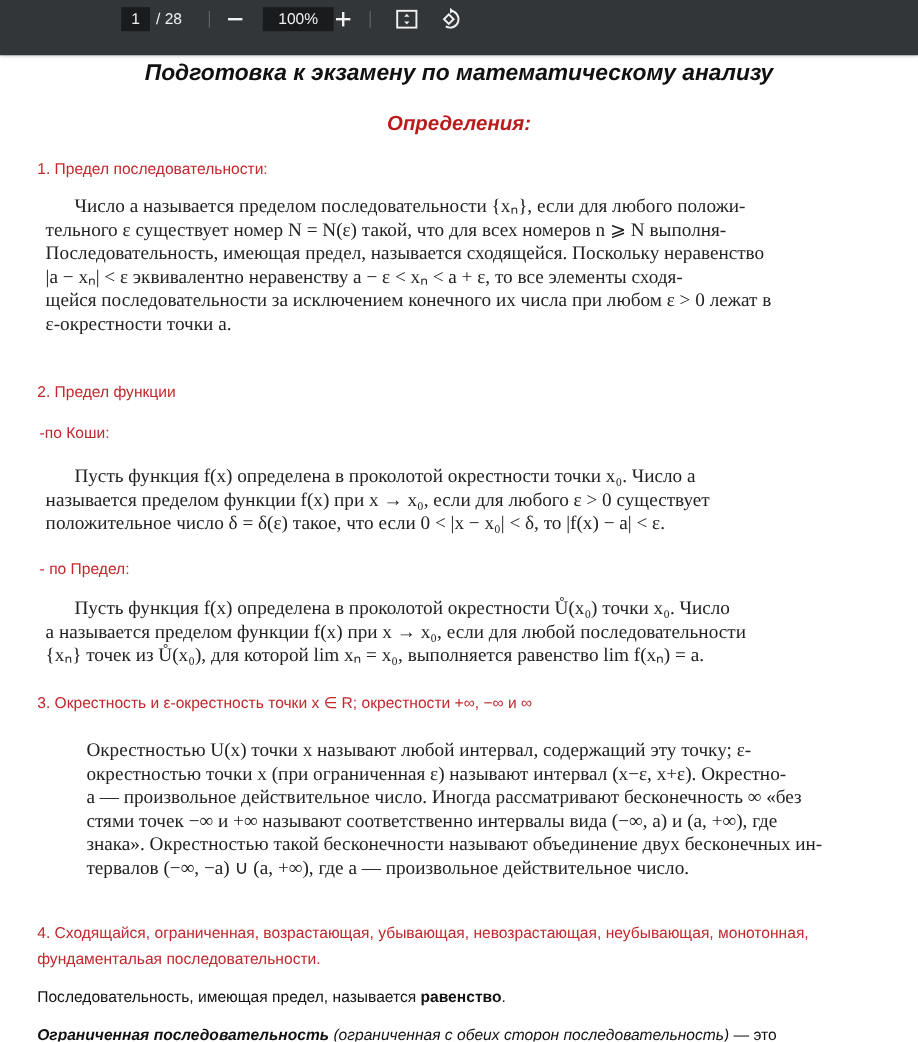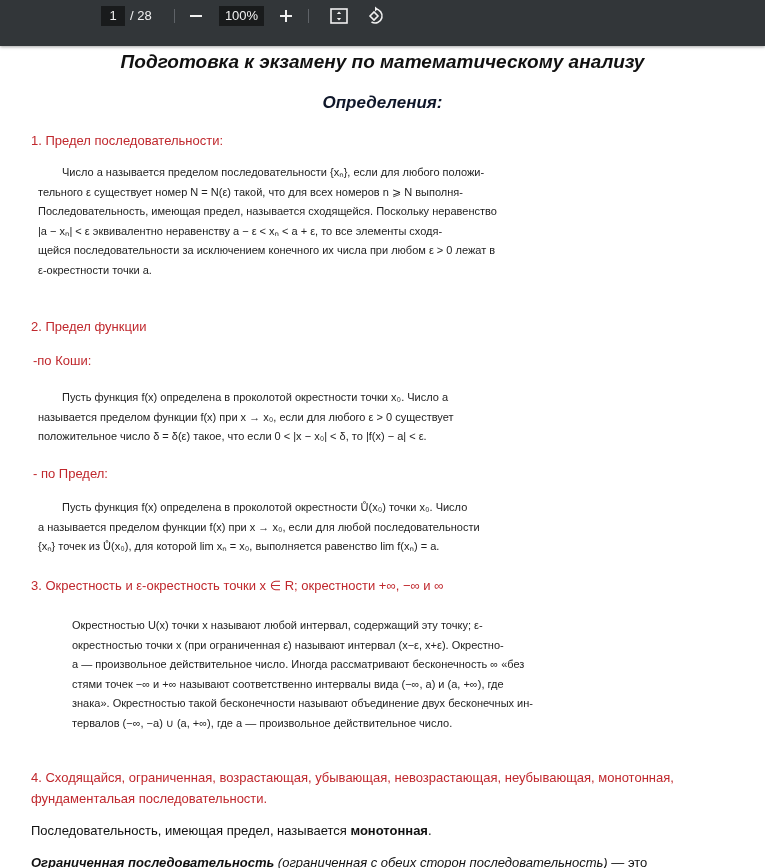--- a/index.html
+++ b/index.html
@@ -19,48 +19,48 @@
       font-family: "Liberation Sans", sans-serif; font-size: 13px; text-align: center;
       line-height: 20px;
     }
     .page-total { position: absolute; left: 130px; top: 8px; font-size: 13px; color: #f1f1f1; }
     .sep { position: absolute; top: 9px; width: 1px; height: 14px; background: #5f6368; }
     .sep1 { left: 174px; }
     .sep2 { left: 308px; }
     .btn-minus { position: absolute; left: 188px; top: 8px; width: 16px; height: 16px; cursor: pointer; }
     .btn-minus::after { content: ""; position: absolute; left: 2px; top: 7px; width: 12px; height: 2px; background: #f1f1f1; }
     .zoom-input {
-      position: absolute; left: 219px; top: 6px; width: 45px; height: 20px;
+      position: absolute; left: 219px; top: 6px; width: 59px; height: 20px;
       background: #191b1c; color: #f1f1f1; border: none;
       font-family: "Liberation Sans", sans-serif; font-size: 13px; text-align: center; line-height: 20px;
     }
     .btn-plus { position: absolute; left: 278px; top: 8px; width: 16px; height: 16px; cursor: pointer; }
     .btn-plus::before { content: ""; position: absolute; left: 2px; top: 7px; width: 12px; height: 2px; background: #f1f1f1; }
     .btn-plus::after { content: ""; position: absolute; left: 7px; top: 2px; width: 2px; height: 12px; background: #f1f1f1; }
     .btn-fit { position: absolute; left: 329px; top: 6px; width: 20px; height: 20px; cursor: pointer; }
     .btn-rotate { position: absolute; left: 364px; top: 5px; width: 22px; height: 22px; cursor: pointer; }
 
     
     .page {
       position: absolute; left: 0; top: 46px; width: 765px; height: 822px;
       background: #ffffff; color: #111;
     }
     .title {
       position: absolute; left: 0; width: 765px; top: 5px; text-align: center;
       font-size: 19px; font-weight: bold; font-style: italic; color: #111;
     }
     .subtitle {
       position: absolute; left: 0; width: 765px; top: 47px; text-align: center;
-      font-size: 17px; font-weight: bold; font-style: italic; color: #0f172a;
+      font-size: 17px; font-weight: bold; font-style: italic; color: #b91c1c;
     }
     .heading {
       position: absolute; color: #c0282d; font-size: 13px; line-height: 17px;
     }
     .tex {
-      position: absolute; font-family: Liberation Sans, sans-serif; font-size: 11px;
+      position: absolute; font-family: Liberation Serif, serif; font-size: 16px;
       line-height: 19.5px; color: #222; text-align: justify;
     }
     .tex .ind { display: inline-block; width: 24px; }
     .body-text { position: absolute; font-size: 13px; color: #111; line-height: 17px; }
     .body-text b { font-weight: bold; }
     .body-text .bi { font-weight: bold; font-style: italic; }
     .body-text .it { font-style: italic; }
   </style>
 </head>
 <body>
@@ -130,18 +130,18 @@
     <div>стями точек −∞ и +∞ называют соответственно интервалы вида (−∞, a) и (a, +∞), где</div>
     <div>знака». Окрестностью такой бесконечности называют объединение двух бесконечных ин-</div>
     <div>тервалов (−∞, −a) ∪ (a, +∞), где a — произвольное действительное число.</div>
   </div>
 
   <div class="heading" style="left:31px; top:721px; line-height:21px;">
     <div>4. Сходящайся, ограниченная, возрастающая, убывающая, невозрастающая, неубывающая, монотонная,</div>
     <div>фундаментальая последовательности.</div>
   </div>
   <div class="body-text" style="left:31px; top:776px;">
-    <span>Последовательность, имеющая предел, называется </span><b>монотонная</b><span>.</span>
+    <span>Последовательность, имеющая предел, называется </span><b>равенство</b><span>.</span>
   </div>
   <div class="body-text" style="left:31px; top:808px;">
     <span class="bi">Ограниченная последовательность</span><span class="it"> (ограниченная с обеих сторон последовательность)</span><span> — это</span>
   </div>
 </div>
 
 </body></html>

